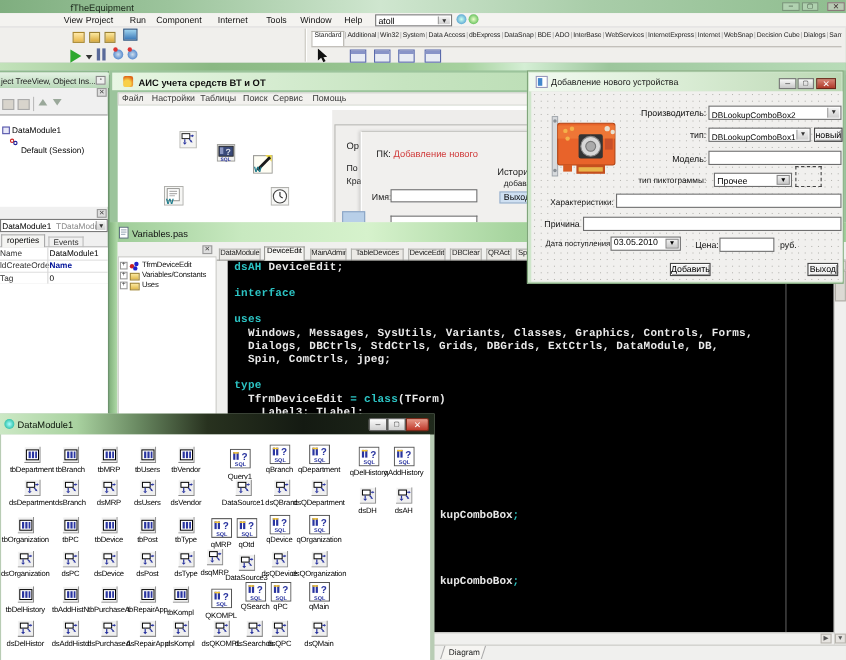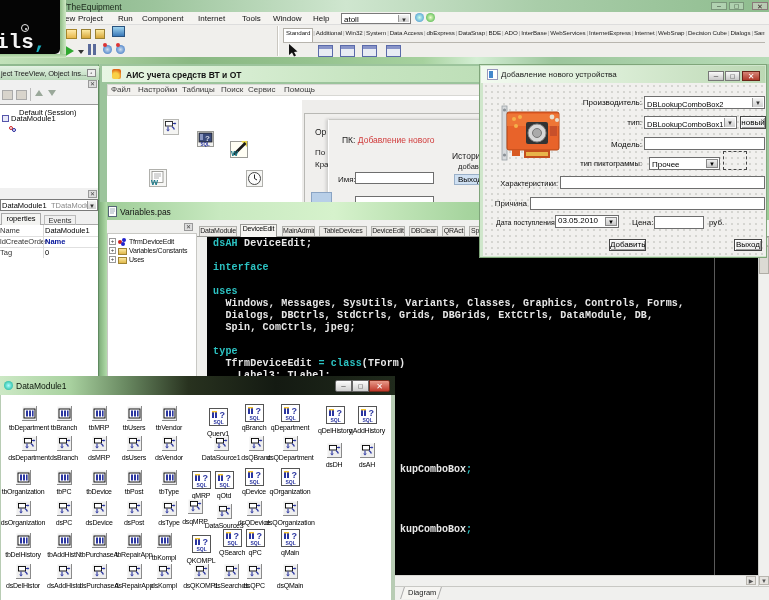--- a/index.html
+++ b/index.html
@@ -103,21 +103,21 @@
       <div class="abs" style="left:30px;top:22px;width:1px;height:13px;background:#bbb"></div>
       <div class="abs" style="left:35px;top:24px;width:0;height:0;border-bottom:6px solid #9aa89a;border-left:4px solid transparent;border-right:4px solid transparent"></div>
       <div class="abs" style="left:48px;top:24px;width:0;height:0;border-top:6px solid #9aa89a;border-left:4px solid transparent;border-right:4px solid transparent"></div>
       <div class="abs" style="left:0;top:38px;width:98px;height:84px;background:#fff;border-top:1px solid #999"></div>
       <div class="abs" style="left:2px;top:49px;width:7px;height:7px;background:#e8e8f8;border:1px solid #55a"></div>
       <div class="abs" style="left:11px;top:48px;font-size:7.5px">DataModule1</div>
       <div class="abs" style="left:9px;top:59px;width:8px;height:8px">
         <span style="position:absolute;left:0;top:1px;width:4px;height:4px;border:1.5px solid #c22;border-radius:50%"></span>
         <span style="position:absolute;left:3px;top:3px;width:4px;height:4px;border:1.5px solid #229;border-radius:50%"></span>
       </div>
-      <div class="abs" style="left:19px;top:42px;font-size:7.5px">Default (Session)</div>
+      <div class="abs" style="left:19px;top:66px;font-size:7.5px">Default (Session)</div>
       <div class="abs" style="left:88px;top:124px;width:9px;height:8px;background:#ddd;border:1px solid #999;font-size:6px;text-align:center;line-height:6px;color:#444">✕</div>
       <div class="abs" style="left:0;top:133px;width:98px;height:12px;background:#fff;border:1px solid #7a7a7a">
         <span style="position:absolute;left:1px;top:1px;font-size:7.5px">DataModule1</span>
         <span style="position:absolute;left:50px;top:1px;font-size:7.5px;color:#888">TDataModule</span>
         <span class="ddb" style="width:9px">▼</span>
       </div>
       <div class="abs" style="left:0;top:147px;width:98px;height:12px;border-bottom:1px solid #aaa"></div>
       <div class="abs" style="left:1px;top:147px;width:40px;height:12px;background:#f4f4f2;border:1px solid #aaa;border-bottom:none;font-size:7.5px;text-align:center">roperties</div>
       <div class="abs" style="left:44px;top:149px;width:32px;height:10px;border:1px solid #bbb;border-bottom:none;font-size:7.5px;text-align:center;color:#333">Events</div>
       <div class="abs" style="left:0;top:159px;width:98px;height:33px;background:#fff"></div>
@@ -545,20 +545,12 @@
       <div class="edit" style="left:75px;top:150px;width:64px;height:13px">
         <span style="position:absolute;left:2px;top:0;font-size:8px">03.05.2010</span>
         <span style="position:absolute;right:1px;top:1px;bottom:1px;width:12px;background:linear-gradient(#f0f0f0,#c8c8c8);border:1px solid #888;font-size:6px;color:#000;text-align:center;line-height:9px">▼</span>
       </div>
       <div class="abs" style="left:152px;top:153px;font-size:8px;color:#111">Цена:</div>
       <div class="edit" style="left:174px;top:151px;width:50px;height:13px"></div>
       <div class="abs" style="left:229px;top:153px;font-size:8px;color:#111">руб.</div>
       <div class="btnc" style="left:129px;top:174px;width:37px;height:12px;line-height:10px">Добавить</div>
       <div class="btnc" style="left:254px;top:174px;width:28px;height:12px;line-height:10px">Выход</div>
     </div>
-    <div class="abs" style="left:0;top:0;width:68px;height:62px;background:transparent;z-index:6">
-      <div class="abs" style="left:0;top:0;width:60px;height:54px;background:#050505;border-radius:0 0 5px 0"></div>
-      <div class="abs" style="left:60px;top:0;width:6px;height:58px;background:linear-gradient(90deg,#8fbc86,#cfe9c4)"></div>
-      <div class="abs" style="left:0;top:54px;width:66px;height:4px;background:linear-gradient(#9cc793,#cfe9c4)"></div>
-      <div class="abs" style="left:-4px;top:31px;font-family:'Liberation Mono',monospace;font-size:21px;font-weight:bold;color:#f4f4f4">ils<span style="color:#19aebe">,</span></div>
-      <div class="abs" style="left:21px;top:24px;width:8px;height:8px;border:1.5px solid #e8e8e8;border-radius:50%"></div>
-      <div class="abs" style="left:24.5px;top:27.5px;width:2px;height:2px;background:#e8e8e8;border-radius:50%"></div>
-    </div>
   </div>
 </body></html>

